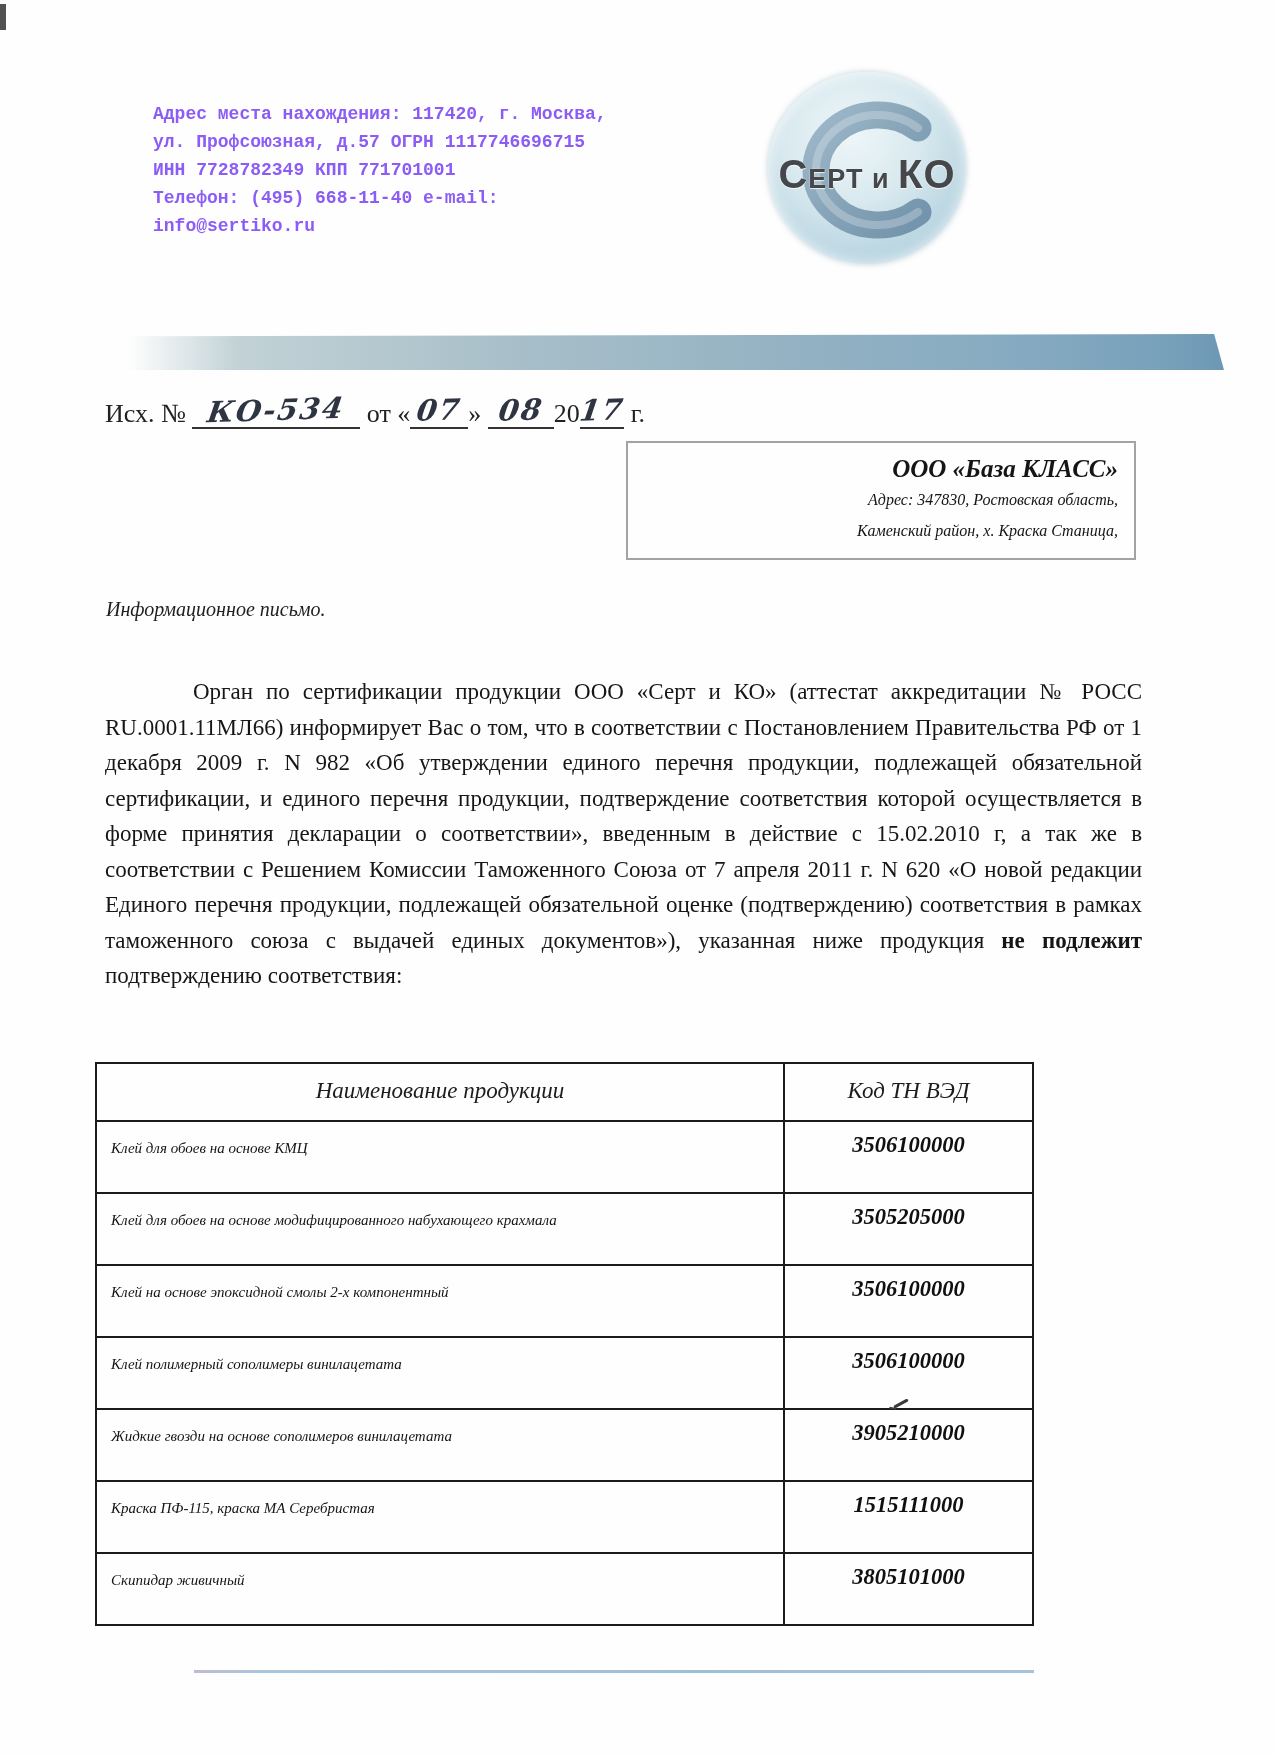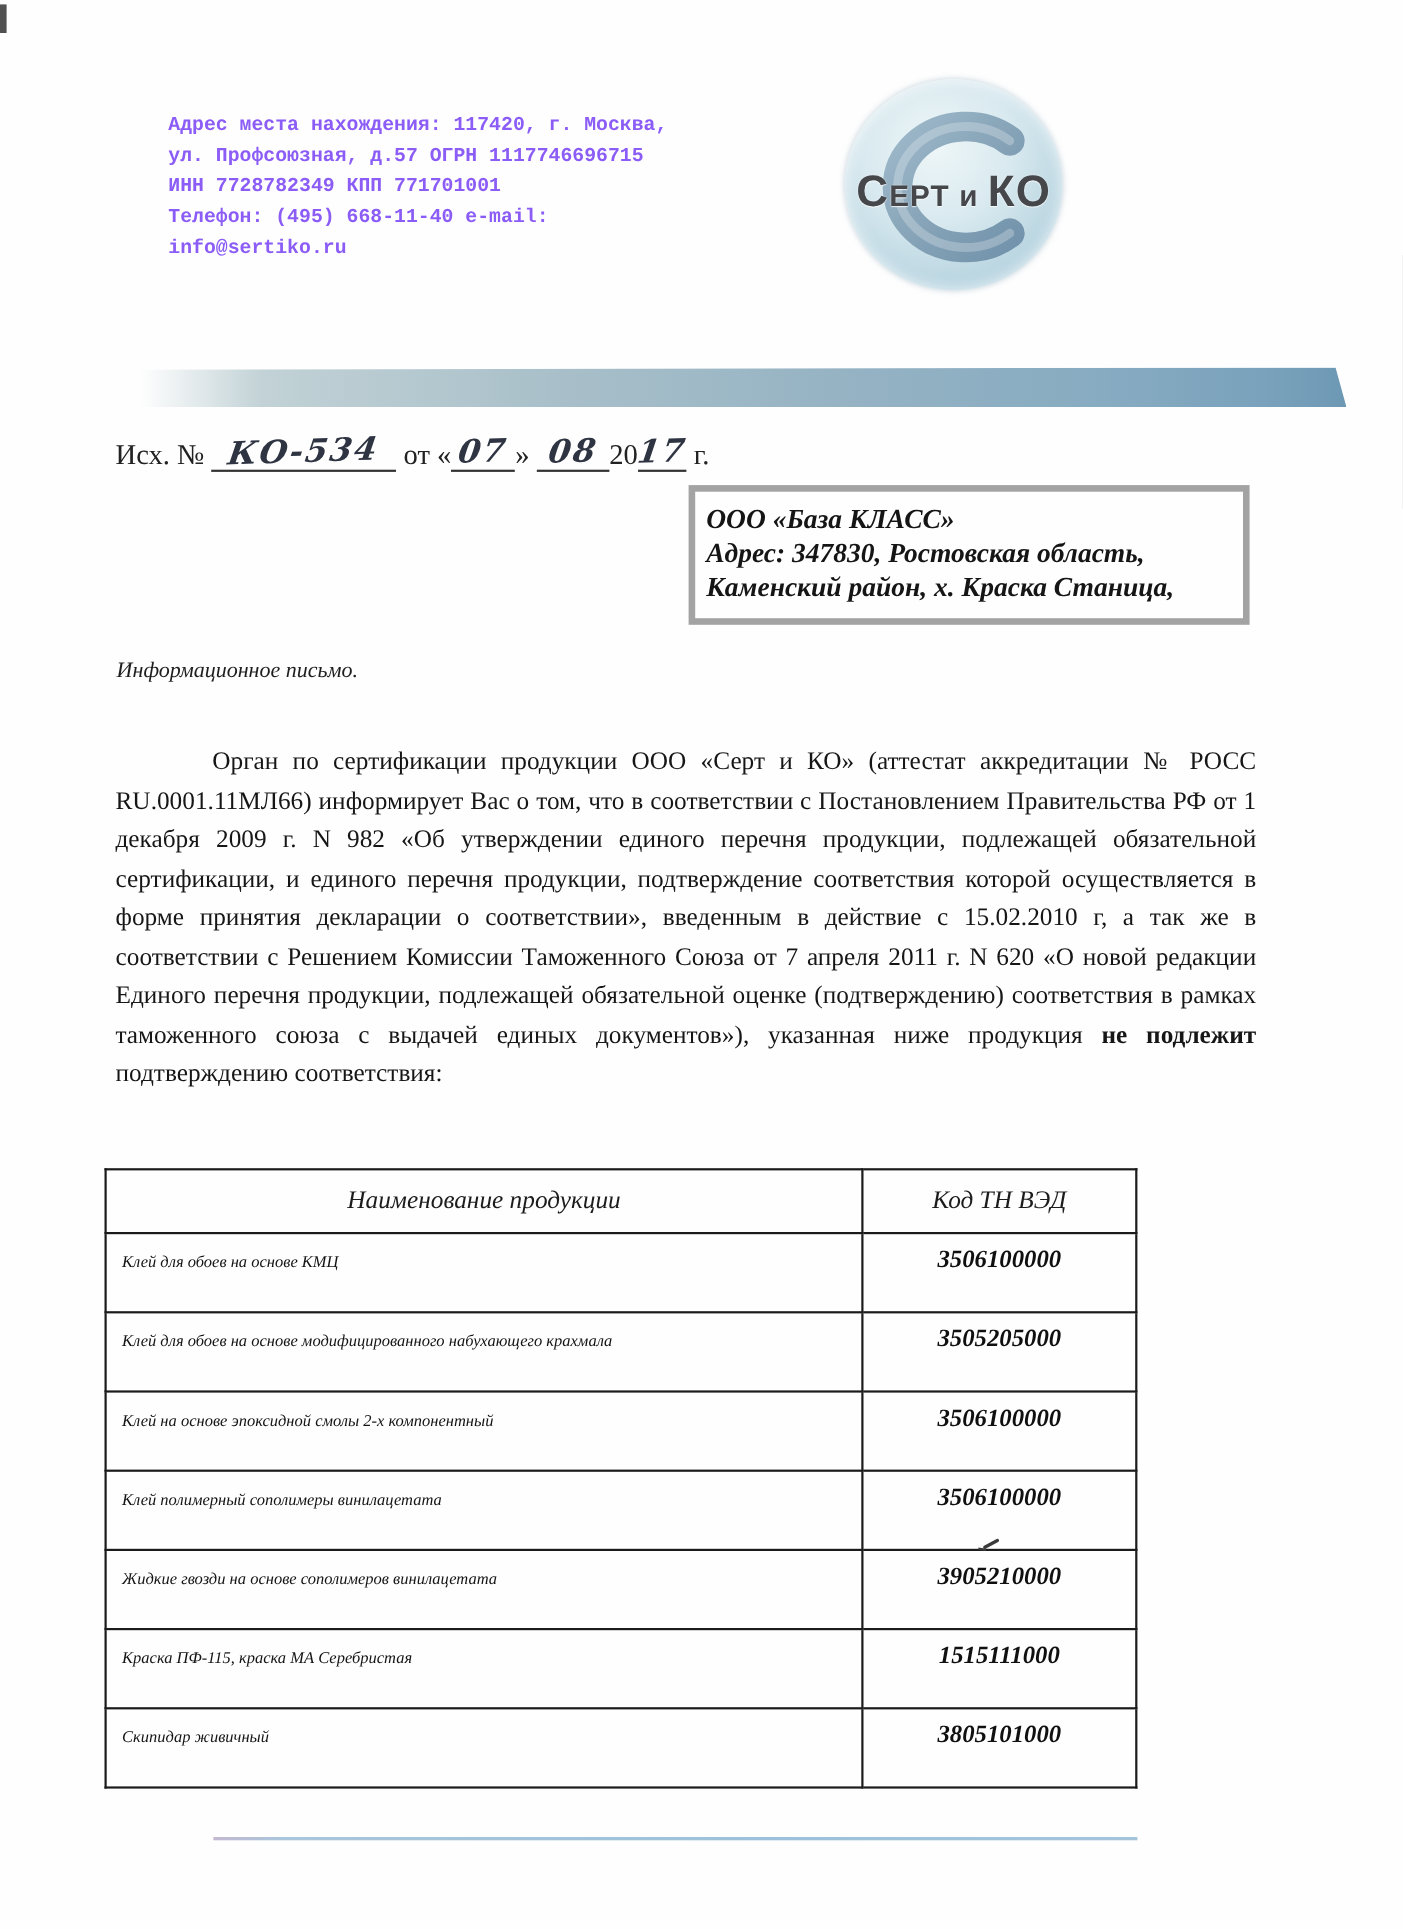--- a/index.html
+++ b/index.html
@@ -47,25 +47,25 @@
     color:#2e3442; font-size:29px; display:inline-block;
     transform:skewX(-10deg) rotate(-2deg); letter-spacing:2px;
   }
   .b-number { min-width:168px; }
   .b-day { min-width:58px; }
   .b-month { min-width:66px; }
   .b-year { min-width:42px; }
   
   .recipient {
     position:absolute; left:626px; top:441px; width:510px;
-    border:6px solid #a3a3a3; padding:10px 16px 12px 10px;
-    text-align:left; font-style:italic; line-height:31px; color:#151515;
+    border:2px solid #a3a3a3; padding:10px 16px 12px 10px;
+    text-align:right; font-style:italic; line-height:31px; color:#151515;
   }
   .recipient .name { font-weight:700; font-size:25px; }
-  .recipient .line { font-size:25px;font-weight:bold; }
+  .recipient .line { font-size:16px; }
   
   .subject { position:absolute; left:106px; top:598px; font-style:italic; font-size:20px; color:#1e1e1e; }
   
   .body-par {
     position:absolute; left:105px; top:674px; width:1037px;
     font-size:23px; line-height:35.5px; text-align:justify; text-indent:88px; color:#161616;
   }
   .body-par .bold { font-weight:700; }
   
   table.codes {

